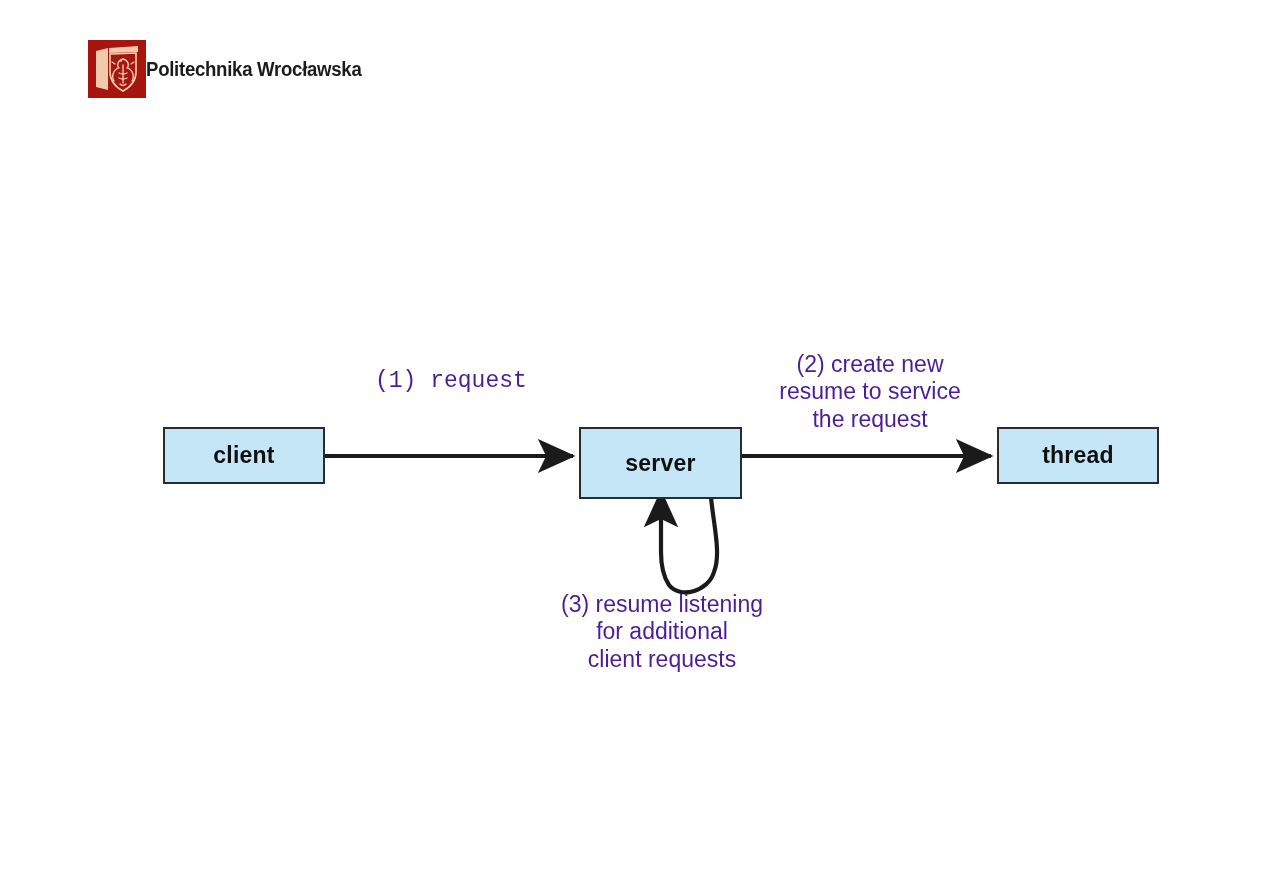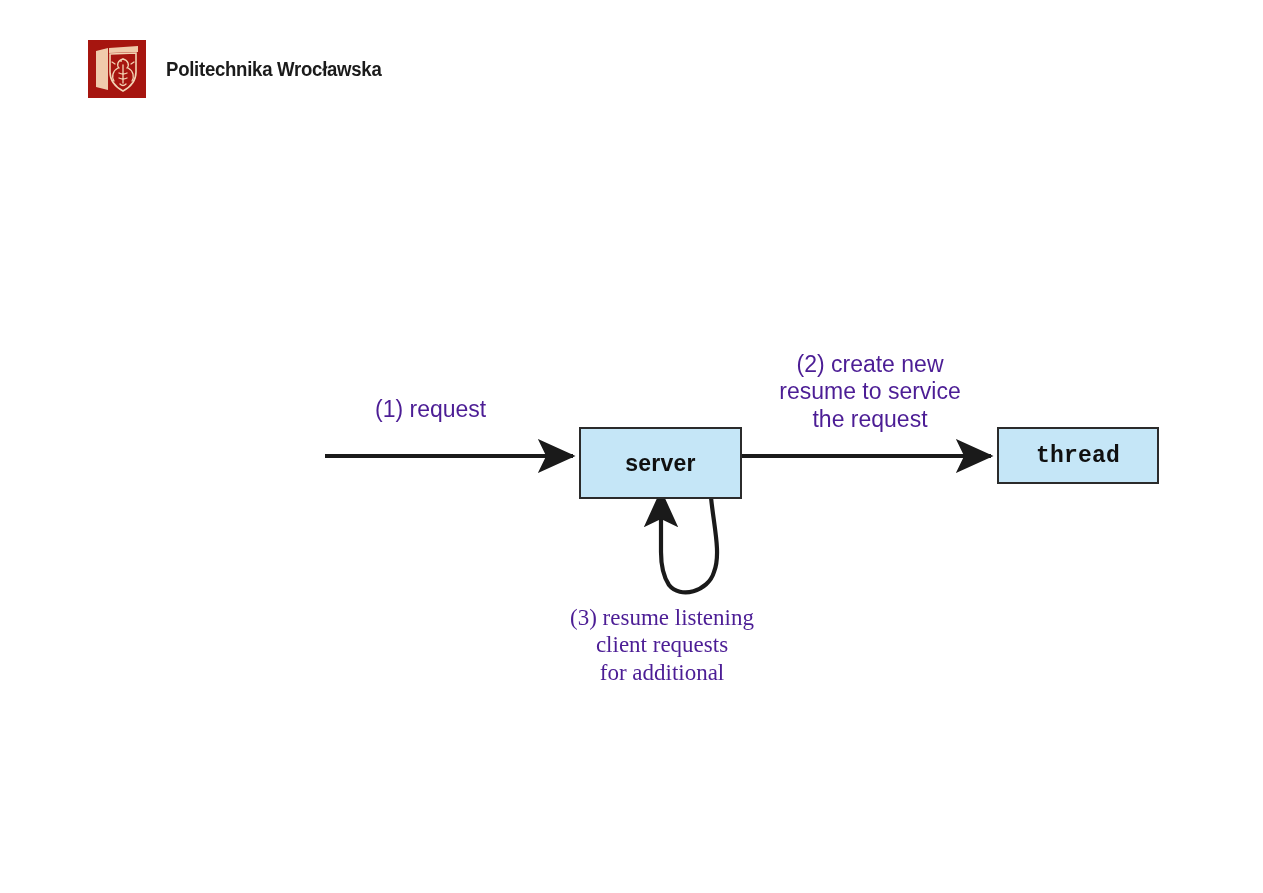--- a/index.html
+++ b/index.html
@@ -16,21 +16,21 @@
     overflow: hidden;
   }
 
   
   #brand {
     position: absolute;
     left: 88px;
     top: 40px;
     display: flex;
     align-items: center;
-    gap: 20px;
+    gap: 0;
   }
   #brand-mark {
     width: 58px;
     height: 58px;
     background: #a6150f;
     position: relative;
     flex: 0 0 auto;
   }
   #brand-mark svg {
     display: block;
@@ -69,33 +69,33 @@
     display: flex;
     align-items: center;
     justify-content: center;
     font-size: 23px;
     font-weight: bold;
     color: #101010;
     letter-spacing: 0.2px;
   }
   #node-client { left: 163px; top: 427px; width: 162px; height: 57px; }
   #node-server { left: 579px; top: 427px; width: 163px; height: 72px; }
-  #node-thread { left: 997px; top: 427px; width: 162px; height: 57px; font-family: Liberation Mono, monospace; }
+  #node-thread { left: 997px; top: 427px; width: 162px; height: 57px; }
 
   .edge-label {
     position: absolute;
     font-size: 23px;
     color: #4c1d95;
     text-align: center;
     line-height: 1.19;
     white-space: nowrap;
   }
-  #label-1 { left: 375px; top: 396px; }
+  #label-1 { left: 375px; top: 368px; font-family: Liberation Mono, monospace; }
   #label-2 { left: 749px; top: 351px; width: 242px; }
-  #label-3 { left: 527px; top: 604px; width: 270px; font-family: Liberation Serif, serif; }
+  #label-3 { left: 527px; top: 591px; width: 270px; }
 </style>
 </head>
 <body>
 
 <div id="brand">
   <div id="brand-mark">
     <svg viewBox="0 0 58 58" aria-hidden="true">
       <rect x="0" y="0" width="58" height="58" fill="#a6150f"></rect>
 
       <path d="M8 11 L20 8 L20 50 L8 47 Z" fill="#f3d4b4" opacity="0.95"></path>
@@ -133,20 +133,23 @@
       </marker>
     </defs>
 
     <line x1="325" y1="456" x2="573" y2="456" stroke="#1a1a1a" stroke-width="4.2" marker-end="url(#arrowhead)"></line>
 
     <line x1="742" y1="456" x2="991" y2="456" stroke="#1a1a1a" stroke-width="4.2" marker-end="url(#arrowhead)"></line>
 
     <path d="M710,486 C712,520 722,552 714,572 C708,592 680,599 669,585 C663,576 661,565 661,552 L661,492" fill="none" stroke="#1a1a1a" stroke-width="4.2" stroke-linecap="butt" marker-end="url(#arrowhead-up)"></path>
   </svg>
 
+  <div class="node-box" id="node-client">
+    <span>client</span>
+  </div>
 
   <div class="node-box" id="node-server">
     <span>server</span>
   </div>
 
   <div class="node-box" id="node-thread">
     <span>thread</span>
   </div>
 
   <div class="edge-label" id="label-1">
@@ -154,17 +157,17 @@
   </div>
 
   <div class="edge-label" id="label-2">
     <div>(2) create new</div>
     <div>resume to service</div>
     <div>the request</div>
   </div>
 
   <div class="edge-label" id="label-3">
     <div>(3) resume listening</div>
+    <div>for additional</div>
     <div>client requests</div>
-    <div>for additional</div>
   </div>
 
 </div>
 
 </body></html>

